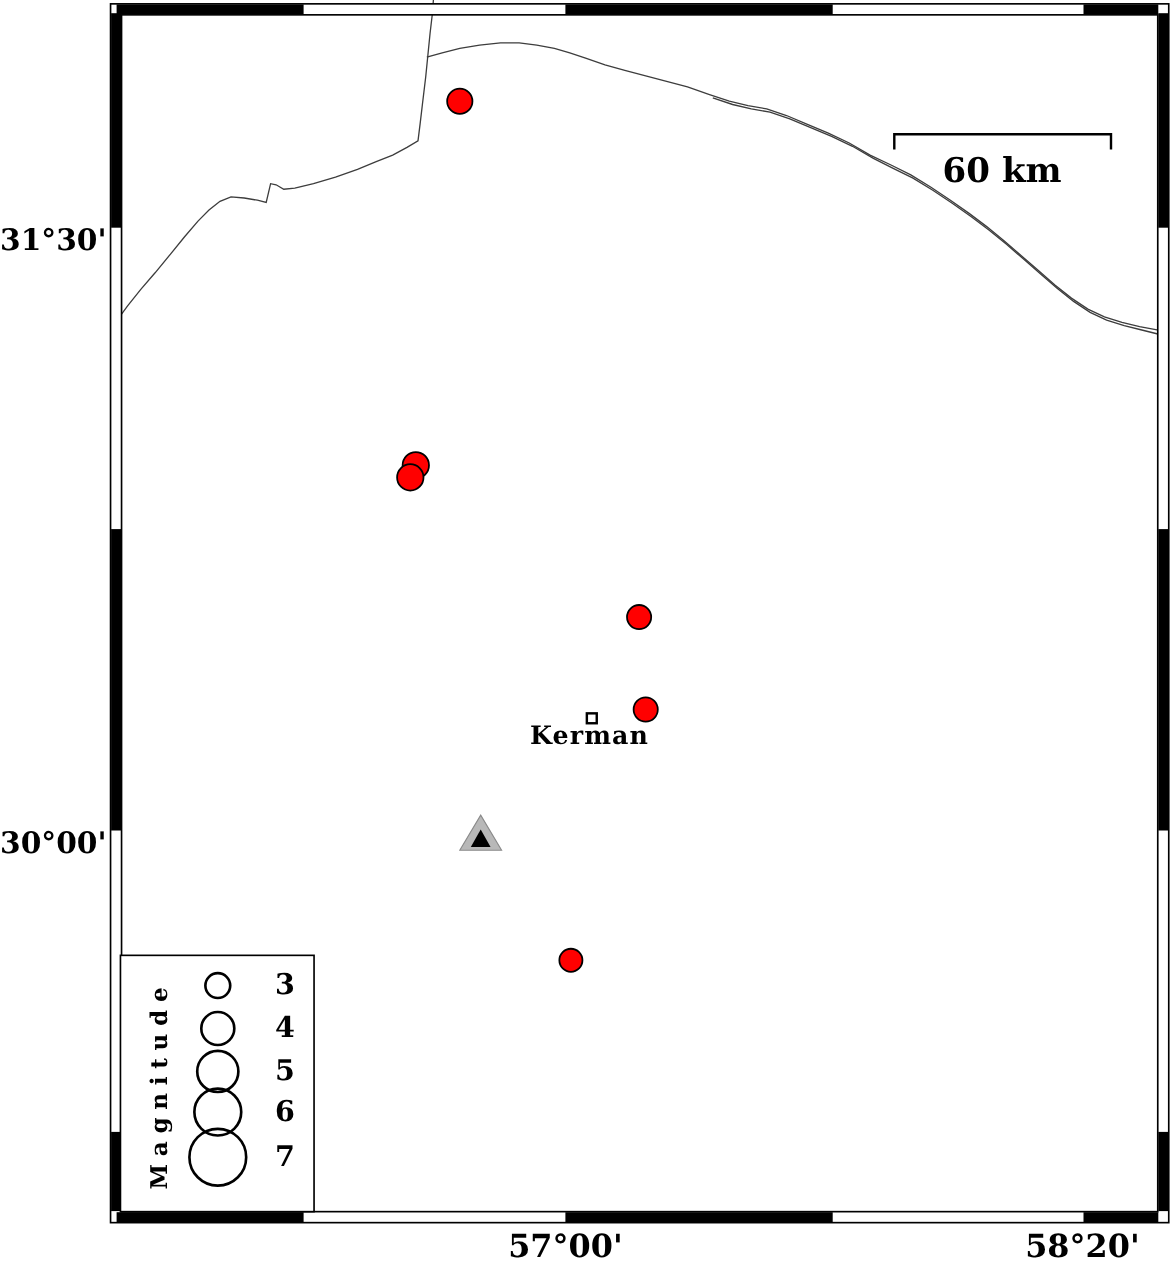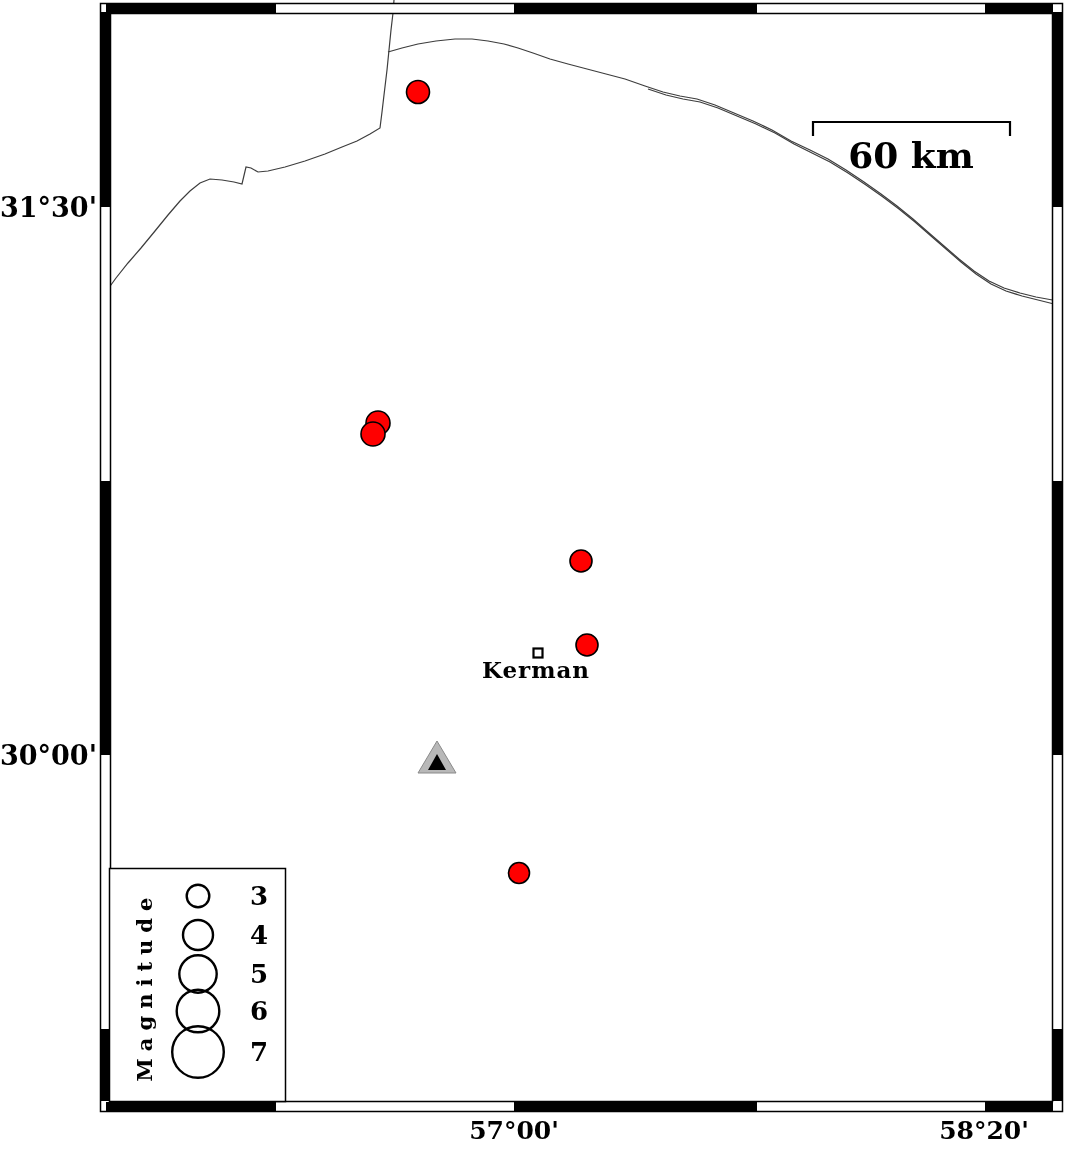--- a/index.html
+++ b/index.html
@@ -10,23 +10,23 @@
     font-family:"DejaVu Serif","Liberation Serif",serif;
     overflow:hidden;
   }
   svg{position:absolute;left:0;top:0;}
   .lbl{
     position:absolute;
     color:#000;
     font-weight:bold;
     white-space:nowrap;
   }
-  .axis-lat{width:92px;text-align:right;font-size:27px;transform:translateY(-50%);left:0;}
-  .axis-lon{transform:translate(-50%,0);font-size:25px;top:1116px;}
-  .scale-label{font-size:36px;transform:translate(-50%,-50%);}
+  .axis-lat{width:92px;text-align:right;font-size:27px;transform:translateY(-50%);left:0;margin-top:12px;}
+  .axis-lon{transform:translate(-50%,0);font-size:29px;top:1116px;}
+  .scale-label{font-size:31px;transform:translate(-50%,-50%);}
   .city-label{font-size:23px;transform:translate(-50%,-50%);letter-spacing:1px;}
   .legend-title{
     font-size:21px;letter-spacing:7px;
     transform:translate(-50%,-50%) rotate(-90deg);
   }
   .legend-num{font-size:26px;transform:translate(-50%,-50%);}
 </style>
 </head>
 <body>
 

